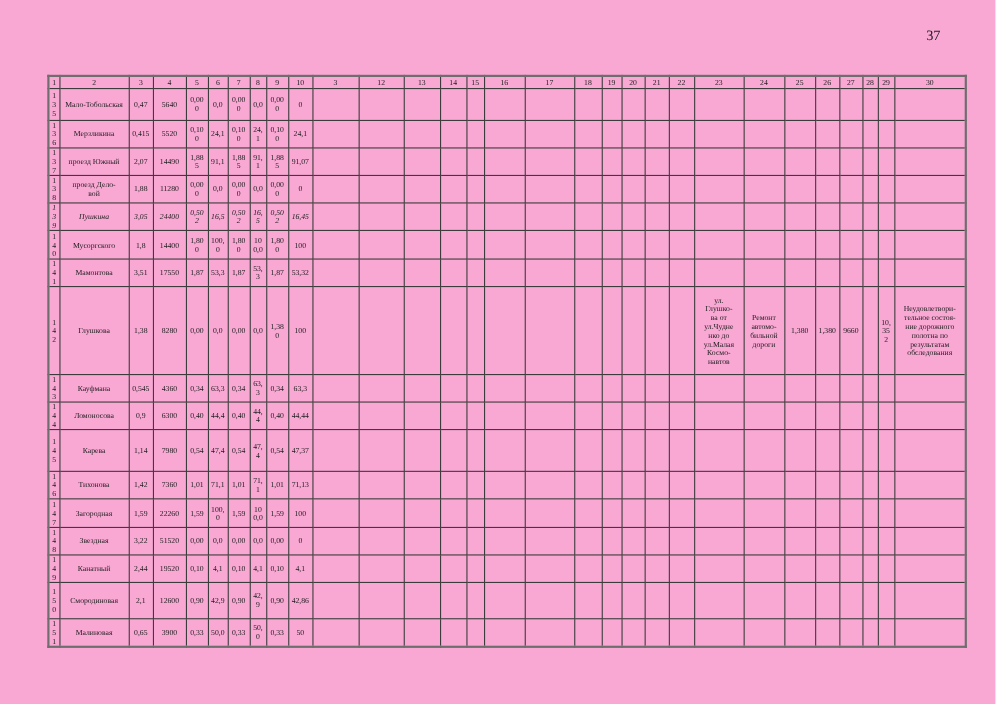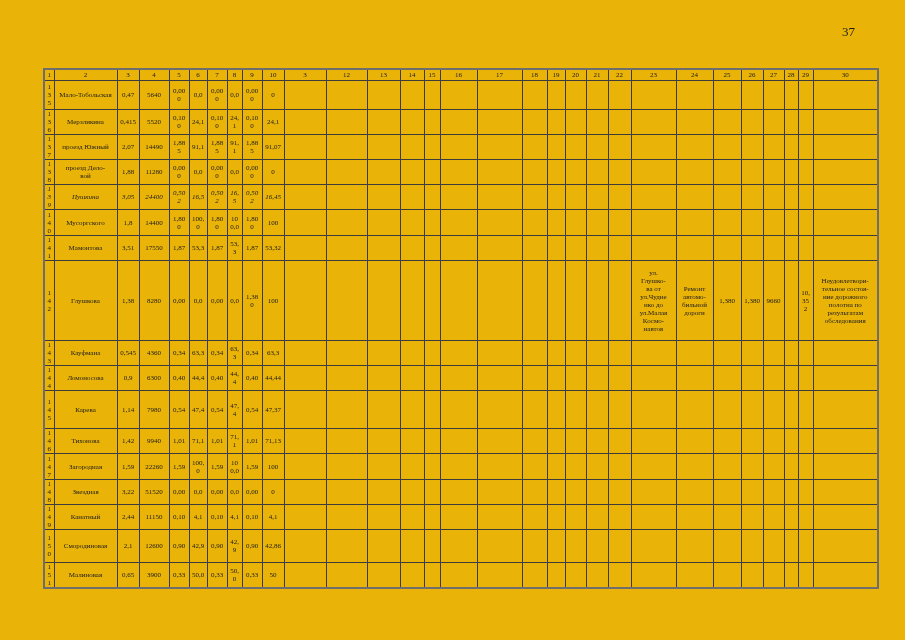--- a/index.html
+++ b/index.html
@@ -4,21 +4,21 @@
 <style>
   html, body {
     margin: 0;
     padding: 0;
     background: #ffffff;
   }
   .page {
     position: relative;
     width: 905px;
     height: 640px;
-    background: #eab308;
+    background: #f9a8d4;
     font-family: "Liberation Serif", "DejaVu Serif", serif;
     color: #1c1c1c;
     overflow: hidden;
   }
   .page-number {
     position: absolute;
     top: 25px;
     left: 842px;
     font-size: 13px;
     line-height: 14px;
@@ -496,21 +496,21 @@
           <td class="wrap-all"></td>
           <td class="wrap-all"></td>
           <td class="wrap-all"></td>
           <td class="wrap-all"></td>
           <td class="wrap-word"></td>
         </tr>
         <tr style="height: 25px;">
           <td class="wrap-all">146</td>
           <td class="wrap-word">Тихонова</td>
           <td class="wrap-all">1,42</td>
-          <td class="wrap-all">9940</td>
+          <td class="wrap-all">7360</td>
           <td class="wrap-all">1,01</td>
           <td class="wrap-all">71,1</td>
           <td class="wrap-all">1,01</td>
           <td class="wrap-all">71,1</td>
           <td class="wrap-all">1,01</td>
           <td class="wrap-all">71,13</td>
           <td class="wrap-all"></td>
           <td class="wrap-all"></td>
           <td class="wrap-all"></td>
           <td class="wrap-all"></td>
@@ -592,21 +592,21 @@
           <td class="wrap-all"></td>
           <td class="wrap-all"></td>
           <td class="wrap-all"></td>
           <td class="wrap-all"></td>
           <td class="wrap-word"></td>
         </tr>
         <tr style="height: 25px;">
           <td class="wrap-all">149</td>
           <td class="wrap-word">Канатный</td>
           <td class="wrap-all">2,44</td>
-          <td class="wrap-all">11150</td>
+          <td class="wrap-all">19520</td>
           <td class="wrap-all">0,10</td>
           <td class="wrap-all">4,1</td>
           <td class="wrap-all">0,10</td>
           <td class="wrap-all">4,1</td>
           <td class="wrap-all">0,10</td>
           <td class="wrap-all">4,1</td>
           <td class="wrap-all"></td>
           <td class="wrap-all"></td>
           <td class="wrap-all"></td>
           <td class="wrap-all"></td>

